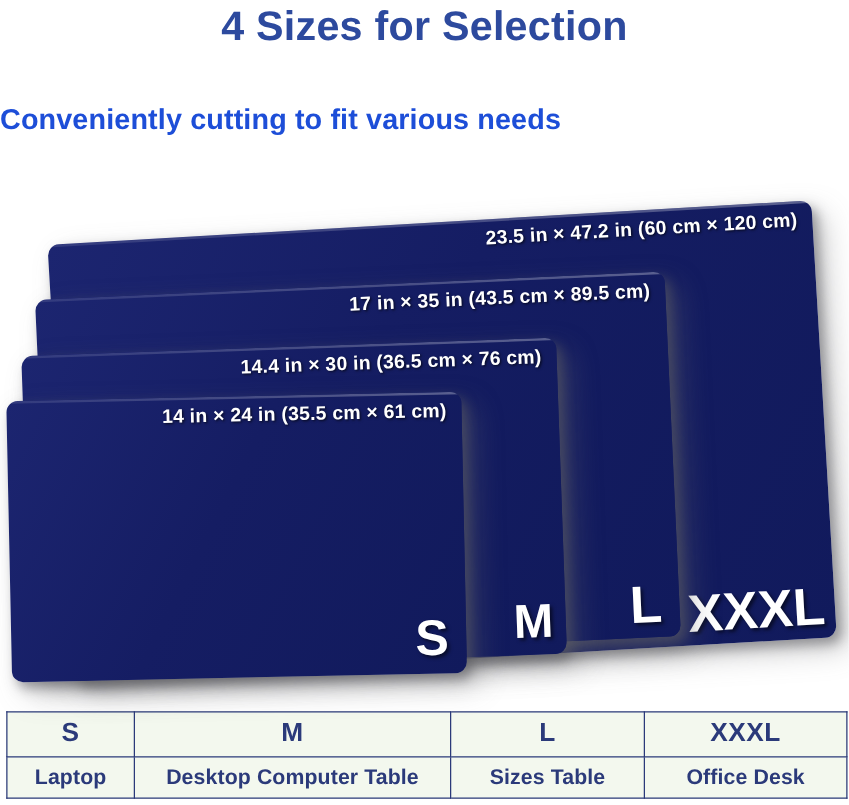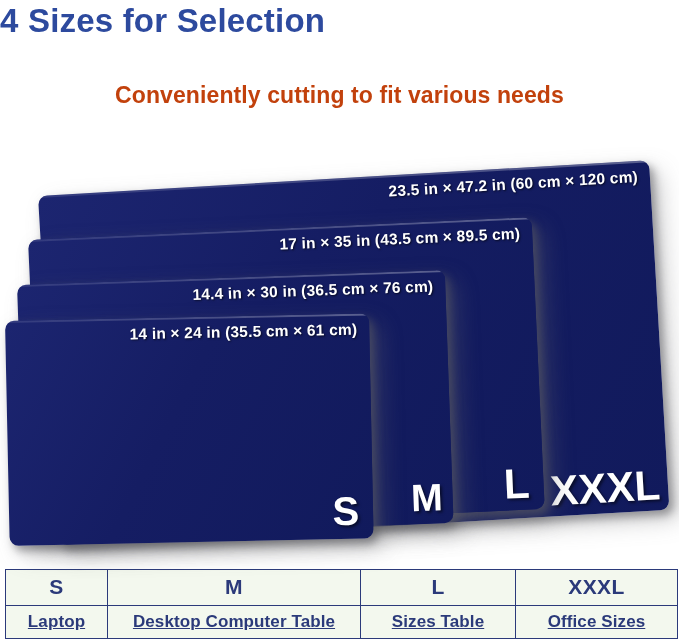--- a/index.html
+++ b/index.html
@@ -15,35 +15,35 @@
     font-family: "Liberation Sans", sans-serif;
     -webkit-font-smoothing: antialiased;
   }
 
   
   #title {
     position: absolute;
     left: 0;
     top: 2px;
     width: 679px;
+    text-align: center;
     font-size: 33px;
     font-weight: bold;
     color: #2d4a9e;
     letter-spacing: 0.2px;
     white-space: nowrap;
   }
   #subtitle {
     position: absolute;
     left: 0;
     top: 82px;
     width: 679px;
-    text-align: center;
     font-size: 23px;
     font-weight: bold;
-    color: #c2410c;
+    color: #1d4ed8;
     letter-spacing: 0.1px;
     white-space: nowrap;
   }
 
   
   #mat-stack {
     position: absolute;
     left: 0;
     top: 0;
     width: 679px;
@@ -142,21 +142,20 @@
     height: 33px;
     font-size: 21px;
     font-weight: bold;
     letter-spacing: 0.4px;
   }
   #size-table tr.body-row td {
     height: 31px;
     font-size: 17px;
     font-weight: bold;
     letter-spacing: 0.1px;
-    text-decoration: underline;
   }
   .col-s    { width: 101px; }
   .col-m    { width: 252px; }
   .col-l    { width: 154px; }
   .col-xxxl { width: 161px; }
 </style>
 </head>
 <body>
 
 <div id="title">4 Sizes for Selection</div>
@@ -192,16 +191,16 @@
       <tr class="head-row">
     <td class="col-s">S</td>
     <td class="col-m">M</td>
     <td class="col-l">L</td>
     <td class="col-xxxl">XXXL</td>
   </tr>
   <tr class="body-row">
     <td class="col-s">Laptop</td>
     <td class="col-m">Desktop Computer Table</td>
     <td class="col-l">Sizes Table</td>
-    <td class="col-xxxl">Office Sizes</td>
+    <td class="col-xxxl">Office Desk</td>
   </tr>
 </tbody>
   </table>
 
 </body></html>

